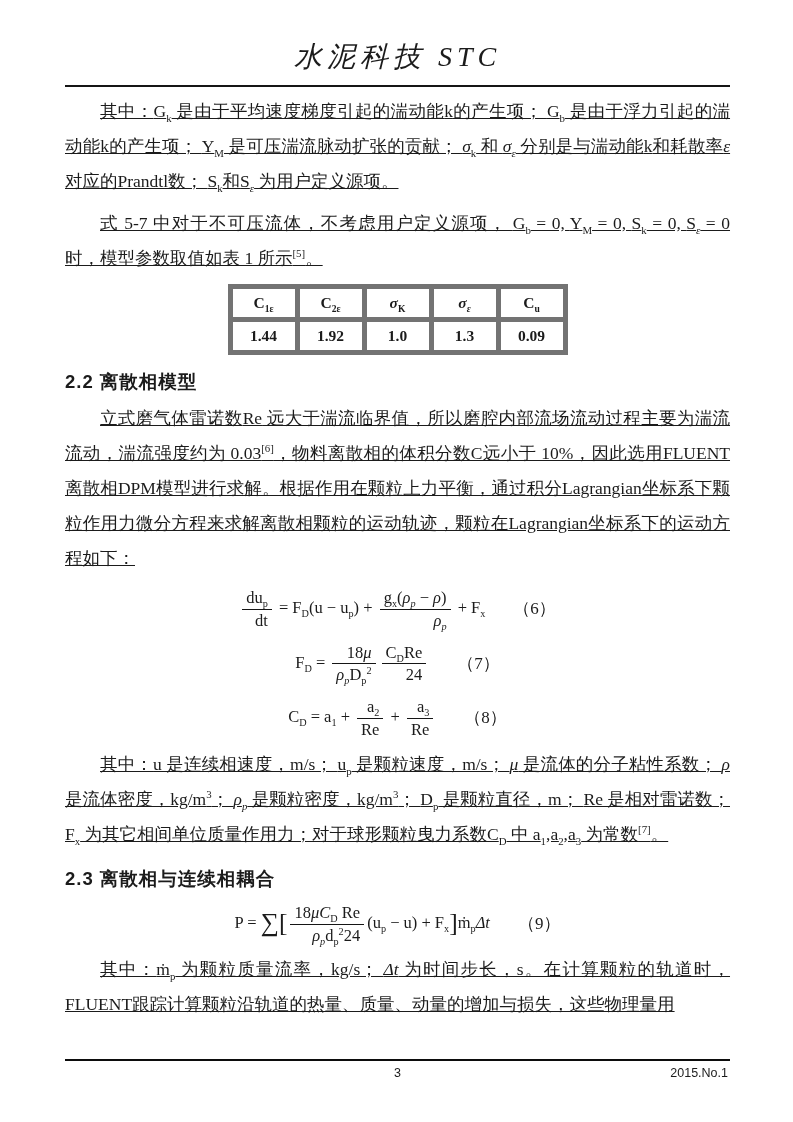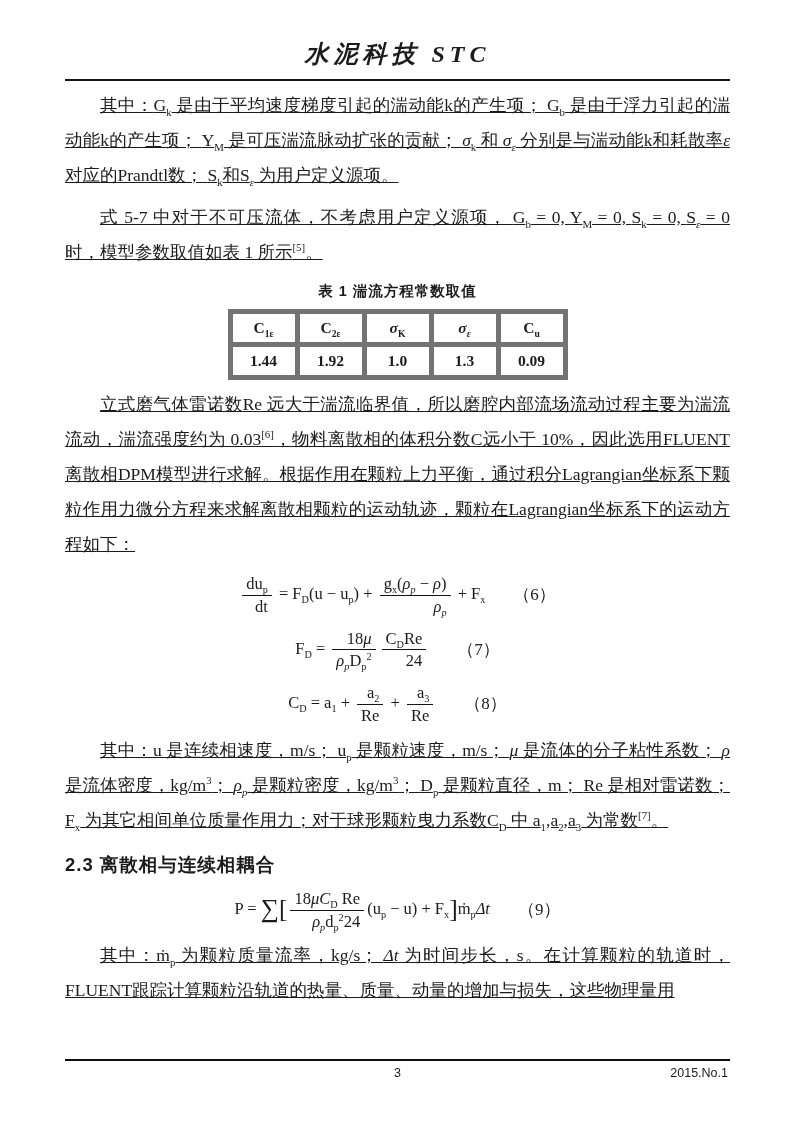--- a/index.html
+++ b/index.html
@@ -3,21 +3,21 @@
 <meta charset="utf-8">
 <style>
   html,body{margin:0;padding:0;background:#e8e8e8;}
   .page{
     position:relative;width:793px;height:1122px;background:#ffffff;
     margin:0 auto;overflow:hidden;color:#1b1b1b;
     font-family:"Liberation Serif","DejaVu Serif",serif;
   }
   .content{position:absolute;left:65px;top:0;width:665px;}
   .journal-title{
-    text-align:center;padding-top:38px;font-size:24px;font-weight:bold;
+    text-align:center;padding-top:38px;font-size:28px;font-weight:normal;
     font-style:italic;letter-spacing:5px;
   }
   .header-rule{border:none;border-top:2px solid #151515;margin:9px 0 0 0;}
   .para{
     font-size:17.5px;line-height:35px;text-align:justify;text-indent:2em;
     margin:7px 0 0 0;
     text-decoration:underline;
   }
   .table-caption{
     text-align:center;font-family:"Liberation Sans","DejaVu Sans",sans-serif;
@@ -55,40 +55,40 @@
 
 <div class="page">
   <div class="content">
 
     <div class="journal-title">水泥科技 STC</div>
     <hr class="header-rule">
 
     <p class="para"><span>其中：</span><span>G</span><sub>k</sub><span> 是由于平均速度梯度引起的湍动能</span><span>k</span><span>的产生项； </span><span>G</span><sub>b</sub><span> 是由于浮力引起的湍动能</span><span>k</span><span>的产生项； </span><span>Y</span><sub>M</sub><span> 是可压湍流脉动扩张的贡献； </span><span class="it">σ</span><sub>k</sub><span> 和 </span><span class="it">σ</span><sub class="it">ε</sub><span> 分别是与湍动能</span><span>k</span><span>和耗散率</span><span class="it">ε</span><span> 对应的Prandtl数； </span><span>S</span><sub>k</sub><span>和</span><span>S</span><sub class="it">ε</sub><span> 为用户定义源项。</span></p>
     <p class="para"><span>式 5-7 中对于不可压流体，不考虑用户定义源项， </span><span>G</span><sub>b</sub><span> = 0, </span><span>Y</span><sub>M</sub><span> = 0, </span><span>S</span><sub>k</sub><span> = 0, </span><span>S</span><sub class="it">ε</sub><span> = 0 时，模型参数取值如表 1 所示</span><sup>[5]</sup><span>。</span></p>
 
-    <div class="table-caption">表 1  湍流方程常数取值</div>
     <table class="const-table">
       <tbody>
           <tr>
         <th><span>C</span><sub>1ε</sub></th>
         <th><span>C</span><sub>2ε</sub></th>
         <th><span class="it">σ</span><sub>K</sub></th>
         <th><span class="it">σ</span><sub class="it">ε</sub></th>
         <th><span>C</span><sub>u</sub></th>
       </tr>
       <tr>
         <td>1.44</td>
         <td>1.92</td>
         <td>1.0</td>
         <td>1.3</td>
         <td>0.09</td>
       </tr>
     </tbody>
       </table>
 
+    <h2 class="section">2.2 离散相模型</h2>
     <p class="para"><span>立式磨气体雷诺数</span><span>Re</span><span> 远大于湍流临界值，所以磨腔内部流场流动过程主要为湍流流动，湍流强度约为 0.03</span><sup>[6]</sup><span>，物料离散相的体积分数C远小于 10%，因此选用FLUENT离散相DPM模型进行求解。根据作用在颗粒上力平衡，通过积分Lagrangian坐标系下颗粒作用力微分方程来求解离散相颗粒的运动轨迹，颗粒在Lagrangian坐标系下的运动方程如下：</span></p>
 
     <div class="equation">
       <span class="eq-body"><span class="frac"><span class="num"><span>du</span><sub>p</sub></span><span class="den"><span>dt</span></span></span><span> = F</span><sub>D</sub><span>(u − u</span><sub>p</sub><span>) + </span><span class="frac"><span class="num"><span>g</span><sub>x</sub><span>(</span><span class="it">ρ</span><sub class="it">p</sub><span> − </span><span class="it">ρ</span><span>)</span></span><span class="den"><span class="it">ρ</span><sub class="it">p</sub></span></span><span> + F</span><sub>x</sub></span>
       <span class="eq-num">（6）</span>
     </div>
     <div class="equation">
       <span class="eq-body"><span>F</span><sub>D</sub><span> = </span><span class="frac"><span class="num"><span>18</span><span class="it">μ</span></span><span class="den"><span class="it">ρ</span><sub class="it">p</sub><span>D</span><sub>p</sub><sup>2</sup></span></span><span class="frac"><span class="num"><span>C</span><sub>D</sub><span>Re</span></span><span class="den"><span>24</span></span></span></span>
       <span class="eq-num">（7）</span>
     </div>

